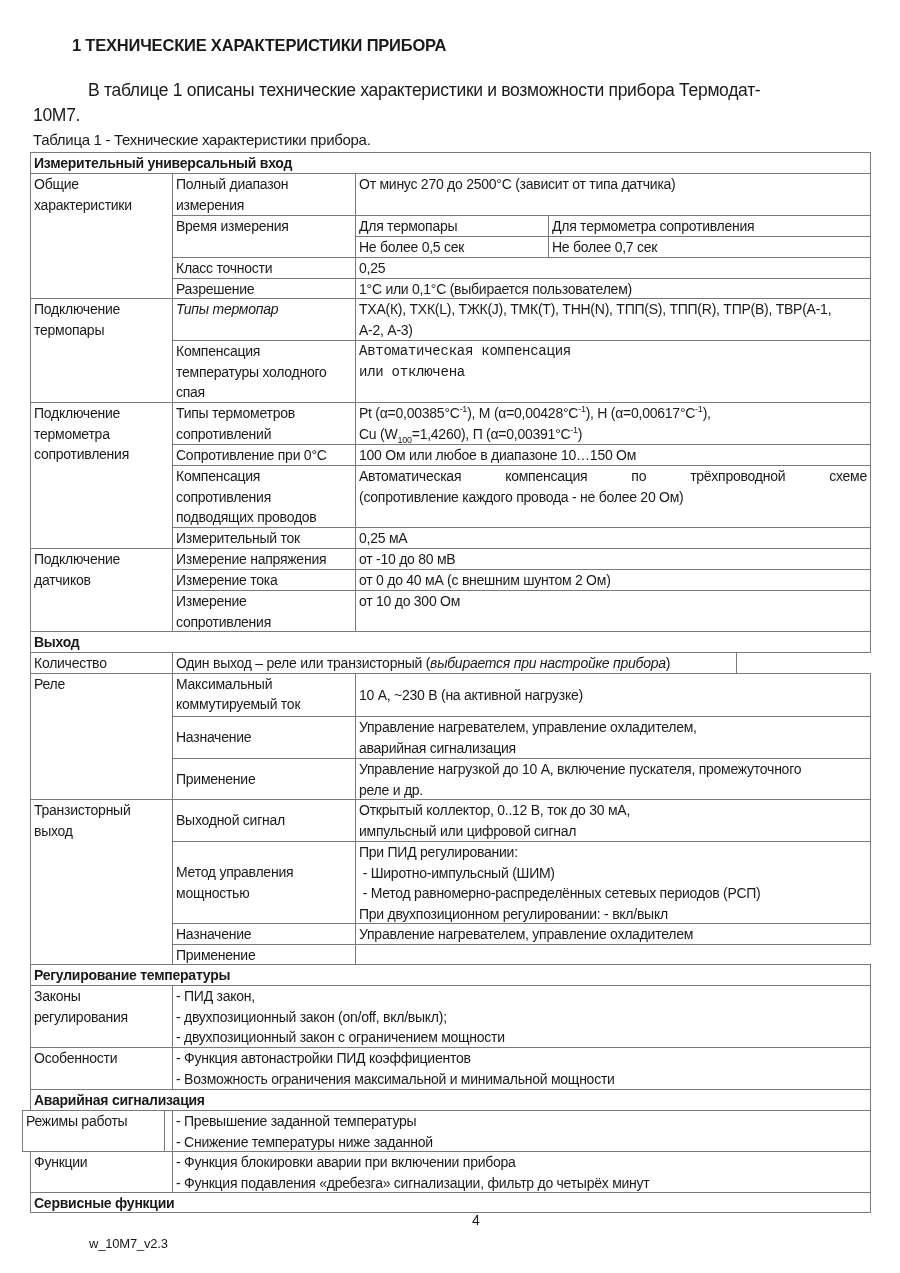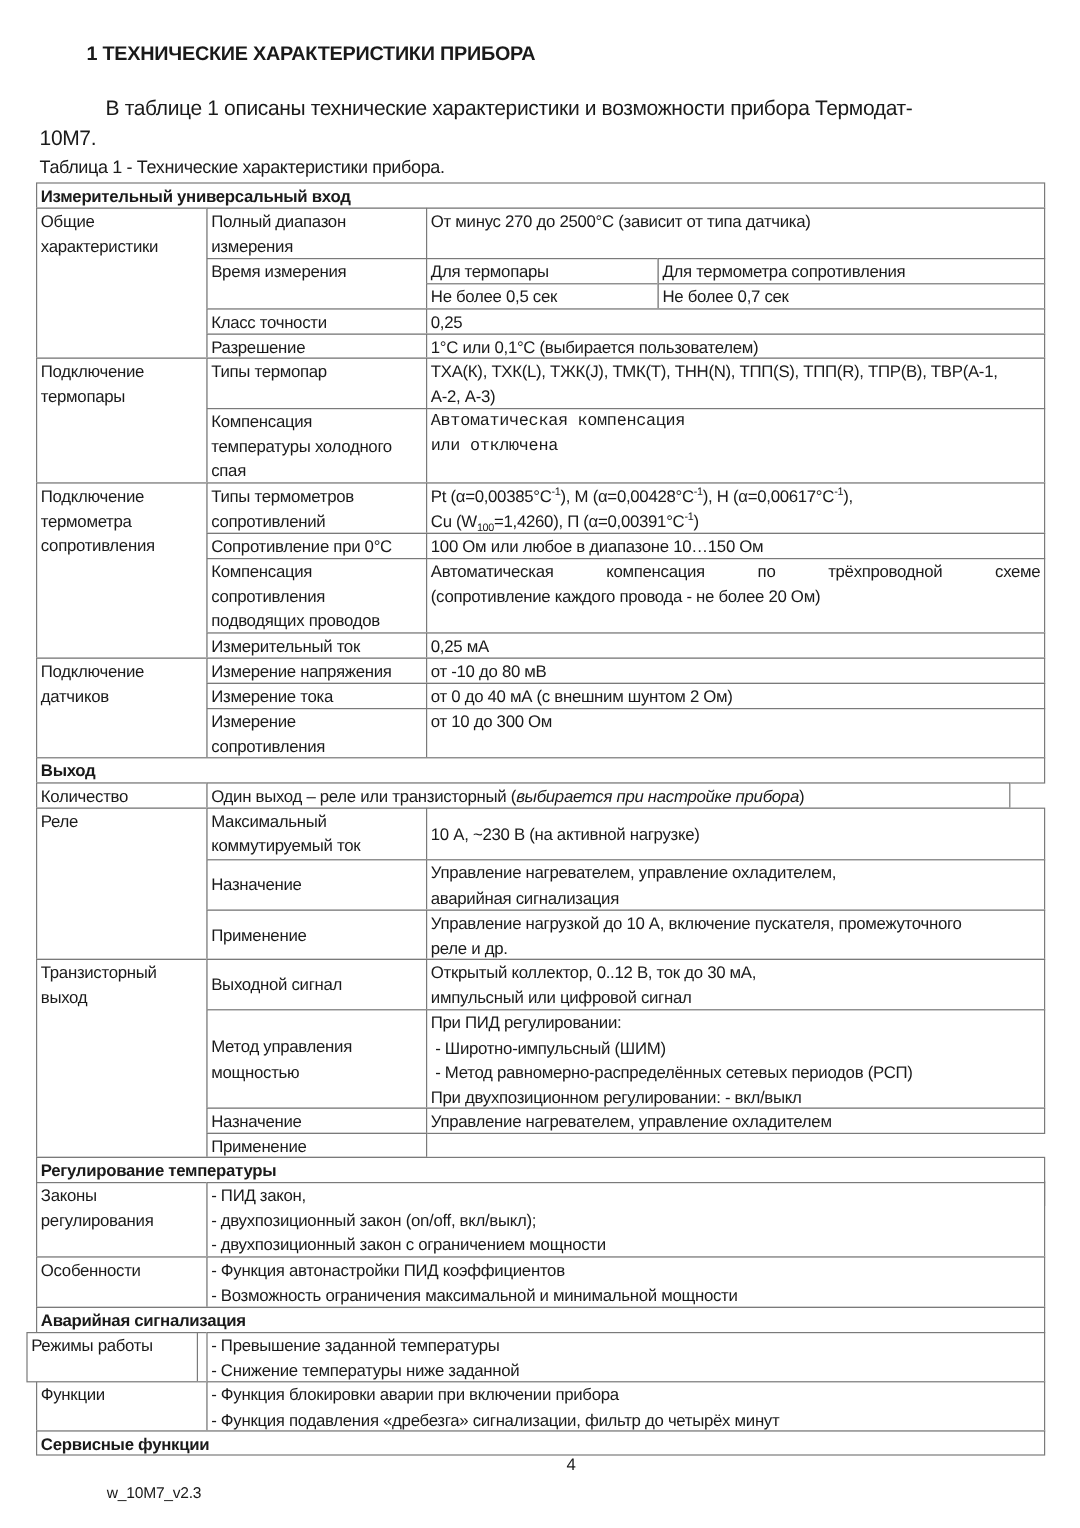--- a/index.html
+++ b/index.html
@@ -73,21 +73,21 @@
       <span class="ln">Разрешение</span>
     </div>
   <div class="cell" style="left:355px;top:278px;width:516px;height:21px;">
       <span class="ln">1°С или 0,1°С (выбирается пользователем)</span>
     </div>
 
   <div class="cell" style="left:30px;top:298px;width:143px;height:105px;">
     <span class="ln">Подключение</span>
       <span class="ln">термопары</span>
   </div>
-  <div class="cell" style="left:172px;top:298px;width:184px;height:43px;">
+  <div class="cell" style="left:172px;top:298px;width:184px;height:43px;font-style:italic;">
       <span class="ln">Типы термопар</span>
     </div>
   <div class="cell" style="left:355px;top:298px;width:516px;height:43px;">
     <span class="ln">ТХА(К), ТХК(L), ТЖК(J), ТМК(Т), ТНН(N), ТПП(S), ТПП(R), ТПР(В), ТВР(А-1,</span>
       <span class="ln">А-2, А-3)</span>
   </div>
   <div class="cell" style="left:172px;top:340px;width:184px;height:63px;">
     <span class="ln">Компенсация</span>
       <span class="ln">температуры холодного</span>
       <span class="ln">спая</span>
@@ -155,21 +155,21 @@
   <div class="cell" style="left:355px;top:590px;width:516px;height:42px;">
       <span class="ln">от 10 до 300 Ом</span>
     </div>
 
   <div class="cell hdr" style="left:30px;top:631px;width:841px;height:22px;">
       <span class="ln">Выход</span>
     </div>
   <div class="cell" style="left:30px;top:652px;width:143px;height:22px;">
       <span class="ln">Количество</span>
     </div>
-  <div class="cell" style="left:172px;top:652px;width:670px;height:22px;">
+  <div class="cell" style="left:172px;top:652px;width:565px;height:22px;">
     <span class="ln"><span>Один выход – реле или транзисторный (</span><em>выбирается при настройке прибора</em><span>)</span></span>
   </div>
 
   <div class="cell" style="left:30px;top:673px;width:143px;height:127px;">
       <span class="ln">Реле</span>
     </div>
   <div class="cell" style="left:172px;top:673px;width:184px;height:44px;">
     <span class="ln">Максимальный</span>
       <span class="ln" style="line-height:18px">коммутируемый ток</span>
   </div>

